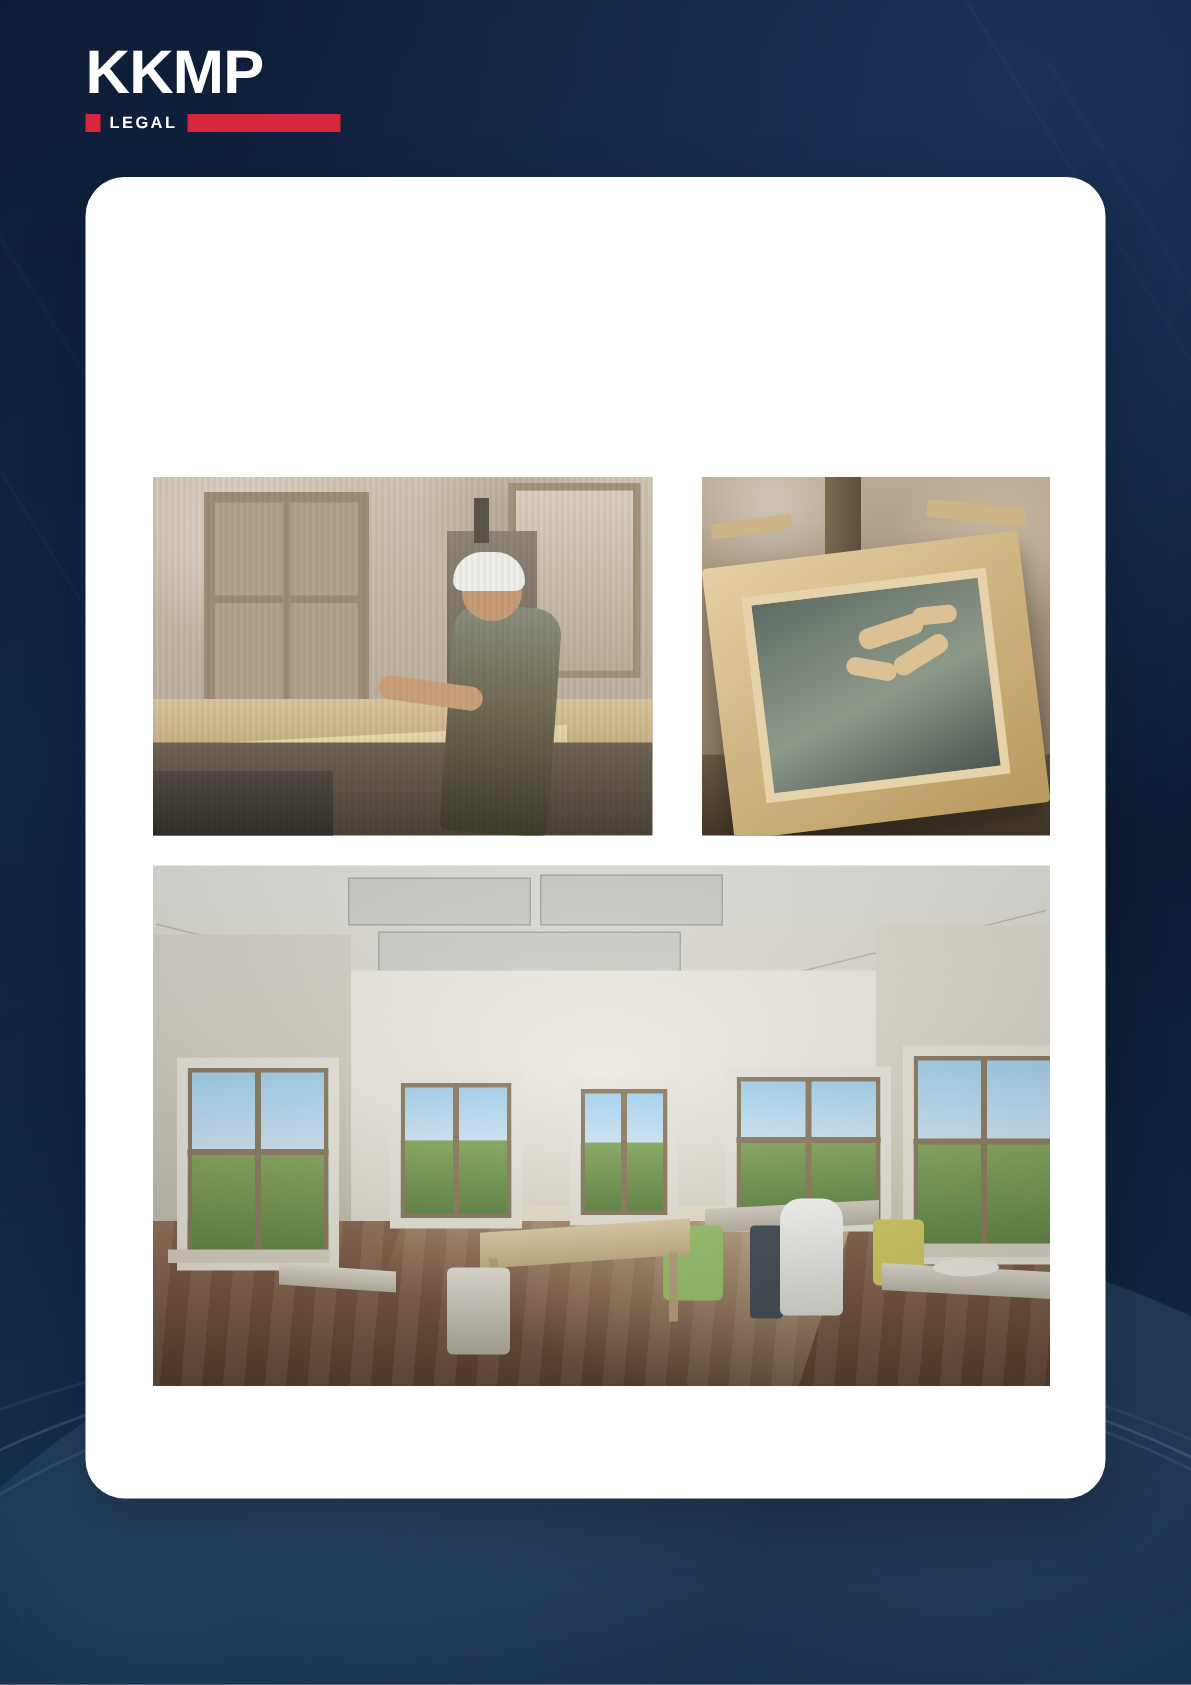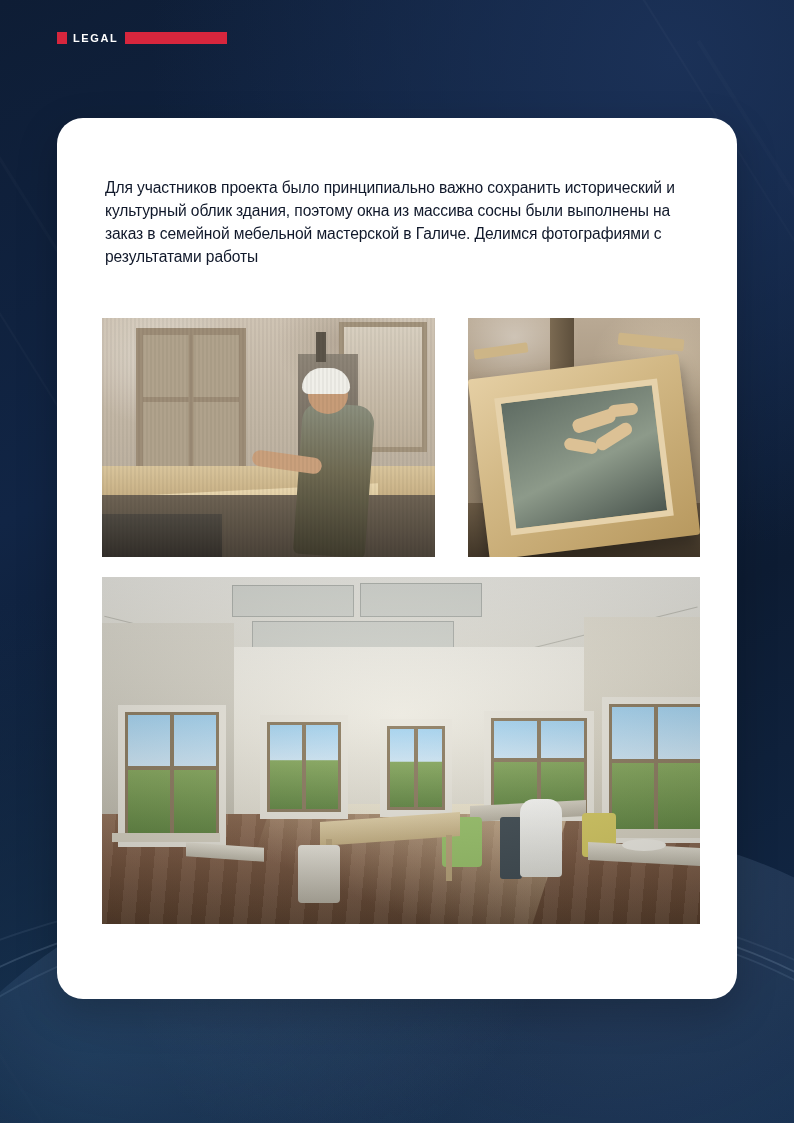--- a/index.html
+++ b/index.html
@@ -392,30 +392,30 @@
   <div class="bg-stripe s3"></div>
   <div class="bg-stripe s4"></div>
   <div class="bg-stripe s5"></div>
   <div class="bg-swoosh"></div>
   <div class="bg-arc a1"></div>
   <div class="bg-arc a2"></div>
   <div class="bg-arc a3"></div>
 </div>
 
 <div class="logo">
+  <div class="logo-word">KKMP</div>
   <div class="logo-sub">
     <div class="logo-bar-left"></div>
     <div class="logo-legal">LEGAL</div>
     <div class="logo-bar-right"></div>
   </div>
 </div>
 
 <div class="card">
 
-  <p class="lead-text">Для участников проекта было принципиально важно сохранить исторический и культурный облик здания, поэтому окна из массива сосны были выполнены на заказ в семейной мебельной мастерской в Галиче. Делимся фотографиями с результатами работы</p>
 
   <div class="photos">
 
     <div class="photo-row">
 
       <div class="photo photo-top-left">
         <div class="p1-wall"></div>
         <div class="p1-doorframe"></div>
         <div class="p1-window-right"></div>
         <div class="p1-machine"></div>

